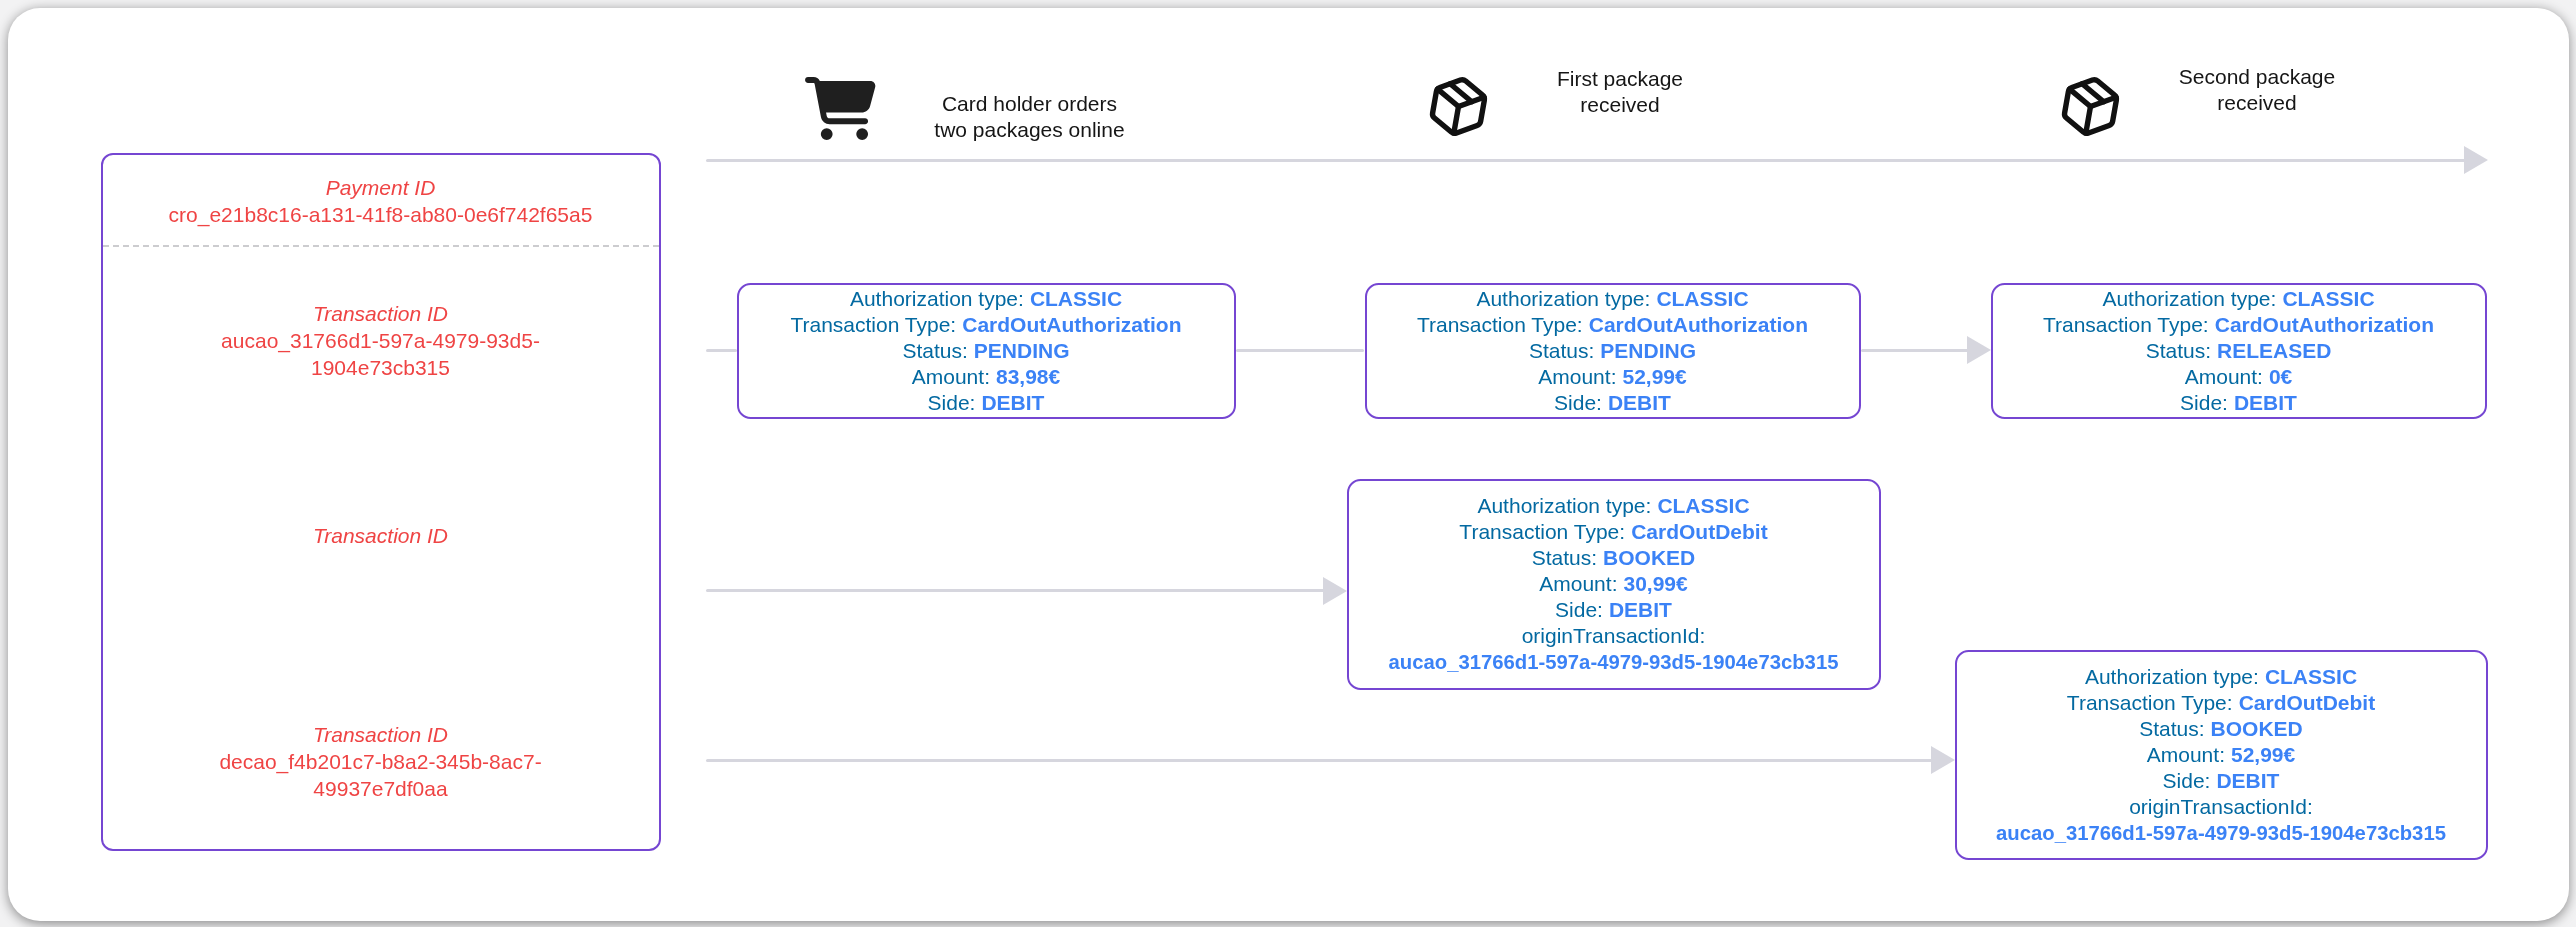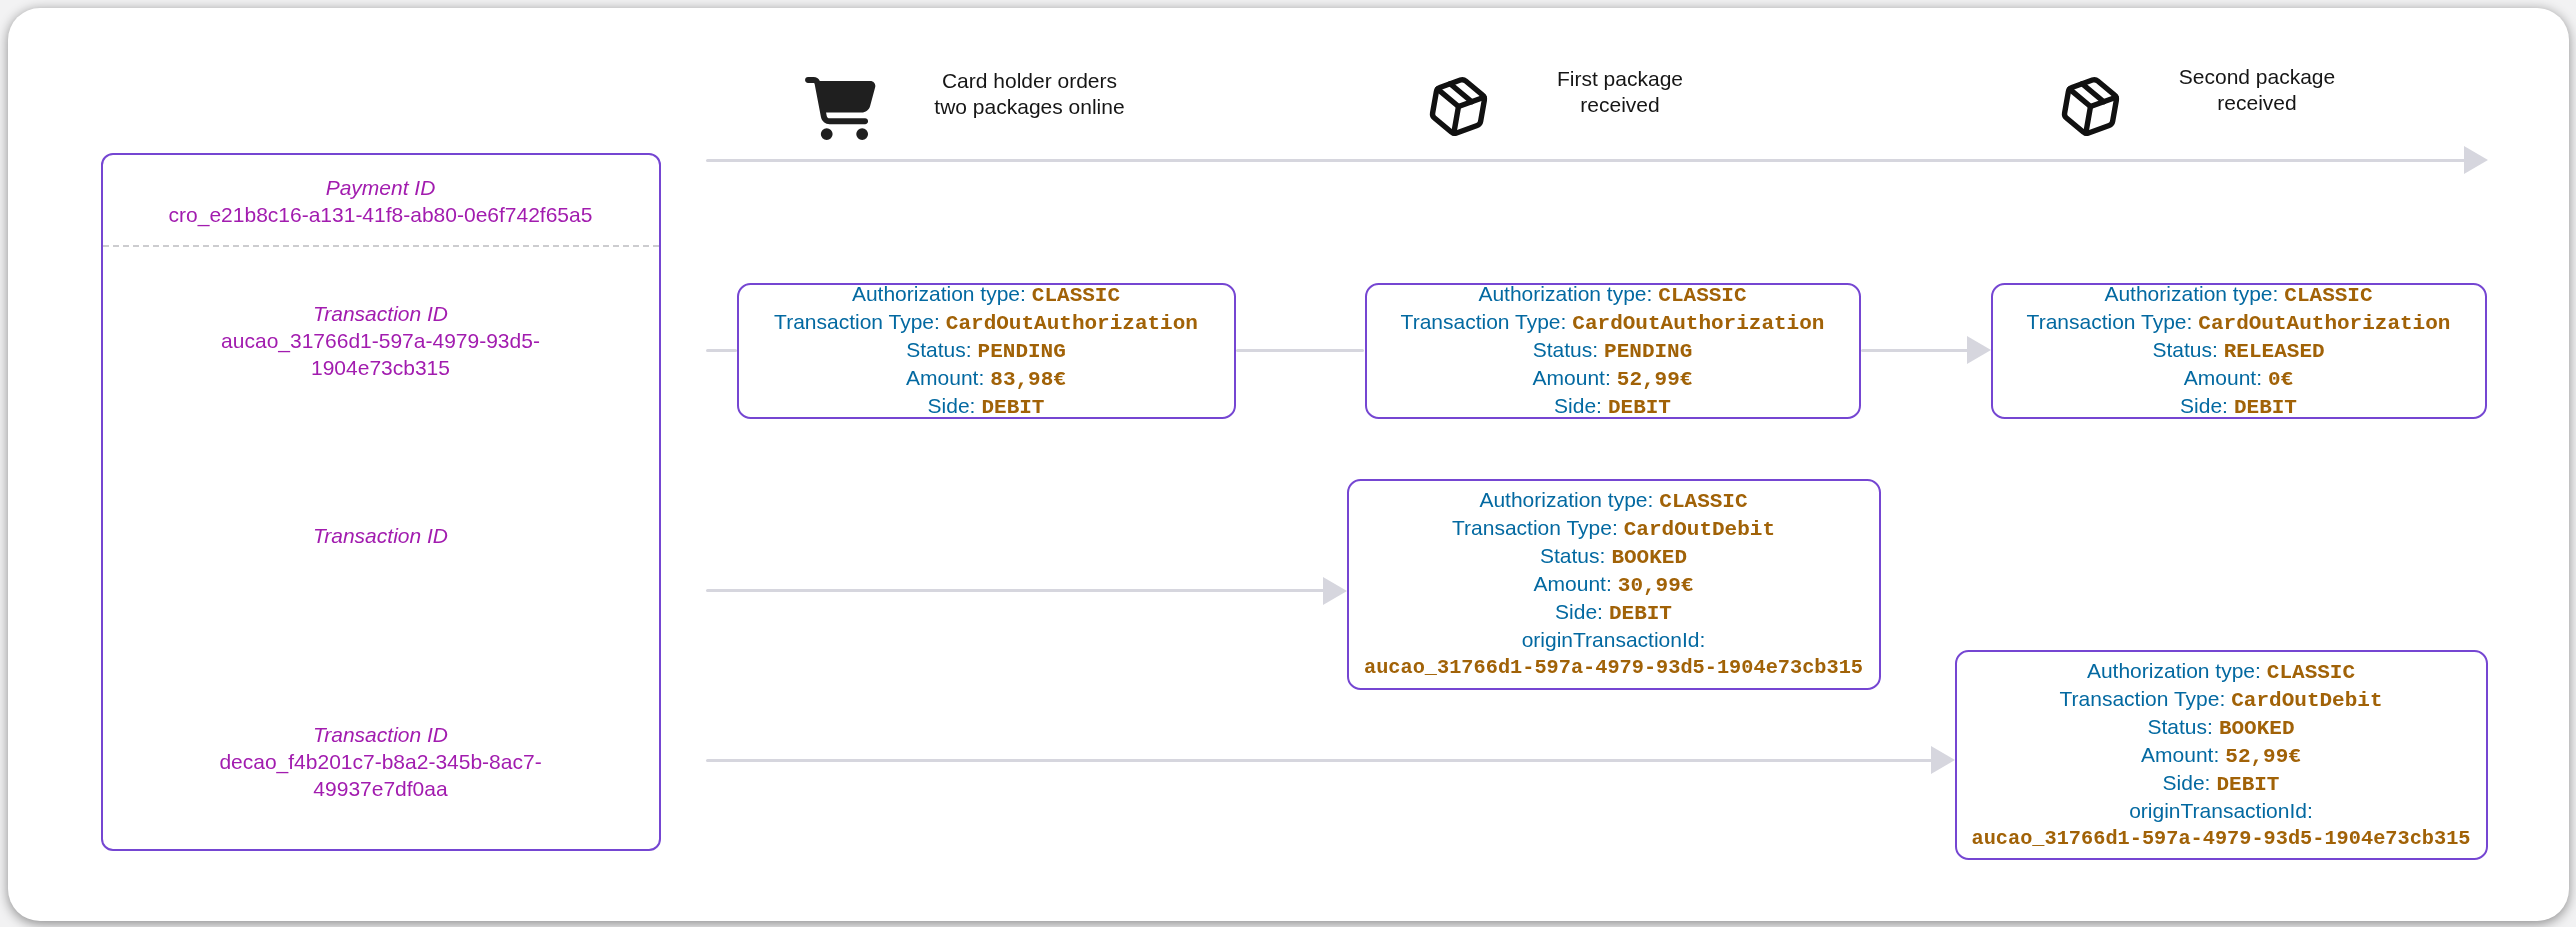--- a/index.html
+++ b/index.html
@@ -1,37 +1,37 @@
 <!DOCTYPE html>
 <html style="font-size:12px"><head>
 <meta charset="utf-8">
 <style>
   html,body{margin:0;padding:0;background:#f2f2f3;}
   .canvas{position:relative;width:2576px;height:928px;font-family:"Liberation Sans",sans-serif;overflow:hidden;}
   .card{position:absolute;left:7.5px;top:7.5px;width:2561px;height:913px;background:#ffffff;border-radius:32px;box-shadow:0 2.3px 12px rgba(0,0,0,0.42);}
 
   
   .panel{position:absolute;left:93px;top:145px;width:560px;height:698px;border:2.3px solid #7546d2;border-radius:12px;box-sizing:border-box;background:#fff;}
-  .id-block{position:absolute;left:0;width:100%;text-align:center;color:#a21caf;font-size:21px;line-height:27px;}
+  .id-block{position:absolute;left:0;width:100%;text-align:center;color:#ef4444;font-size:21px;line-height:27px;}
   .id-label{font-style:italic;}
   .id-value{margin:0 auto;max-width:452px;overflow-wrap:break-word;word-wrap:break-word;}
   .dashed-sep{position:absolute;left:0;top:90px;width:100%;border-top:2.3px dashed #cccccf;}
 
   
   .hline{position:absolute;height:3.8px;background:#d6d6de;border-radius:2.3px;}
   .ahead{position:absolute;width:0;height:0;border-top:14.3px solid transparent;border-bottom:14.3px solid transparent;border-left:24px solid #d6d6de;}
 
   
   .step-label{position:absolute;text-align:center;color:#161616;font-size:21px;line-height:26px;}
   .icon{position:absolute;}
 
   
   .tbox{position:absolute;border:2.3px solid #7546d2;border-radius:13.6px;box-sizing:border-box;background:#fff;display:flex;flex-direction:column;justify-content:center;align-items:center;text-align:center;font-size:21px;line-height:26px;}
   .bl{color:#0369a1;text-align:right;}
-  .bv{color:#a16207;font-weight:bold;margin-left:6px;font-family:Liberation Mono, monospace;}
+  .bv{color:#3b82f6;font-weight:bold;margin-left:6px;}
   .bline{white-space:nowrap;}
   .bline.origin-id{font-size:20.3px;}
 </style>
 </head>
 <body>
 
 <div class="canvas">
   <div class="card">
 
     <div class="panel">
@@ -52,21 +52,21 @@
         <div class="id-value">decao_f4b201c7-b8a2-345b-8ac7-49937e7df0aa</div>
       </div>
     </div>
 
     <div class="hline" style="left:698px;top:151px;width:1760px;"></div>
     <div class="ahead" style="left:2456px;top:138px;"></div>
 
     <svg class="icon" style="left:797px;top:69px;" width="71" height="63" viewBox="0 0 576 512">
       <path fill="#1f1f1f" d="M0 24C0 10.7 10.7 0 24 0H69.5c22 0 41.5 12.8 50.6 32h411c26.3 0 45.5 25 38.6 50.4l-41 152.3c-8.5 31.4-37 53.3-69.5 53.3H170.7l5.4 28.5c2.2 11.3 12.1 19.5 23.6 19.5H488c13.3 0 24 10.7 24 24s-10.7 24-24 24H199.7c-34.6 0-64.3-24.6-70.7-58.5L77.4 54.5c-.7-3.8-4-6.5-7.9-6.5H24C10.7 48 0 37.3 0 24zM128 464a48 48 0 1 1 96 0 48 48 0 1 1 -96 0zm336-48a48 48 0 1 1 0 96 48 48 0 1 1 0-96z"></path>
     </svg>
-    <div class="step-label" style="left:894px;top:60px;width:256px;">
+    <div class="step-label" style="left:894px;top:83px;width:256px;">
       <div>Card holder orders</div>
       <div>two packages online</div>
     </div>
 
     <svg class="icon" style="left:1418px;top:66px;transform:rotate(10deg);" width="65" height="65" viewBox="0 0 24 24" fill="none" stroke="#111" stroke-width="2" stroke-linecap="round" stroke-linejoin="round">
       <path d="m7.5 4.27 9 5.15"></path>
       <path d="M21 8a2 2 0 0 0-1-1.73l-7-4a2 2 0 0 0-2 0l-7 4A2 2 0 0 0 3 8v8a2 2 0 0 0 1 1.73l7 4a2 2 0 0 0 2 0l7-4A2 2 0 0 0 21 16Z"></path>
       <path d="m3.3 7 8.7 5 8.7-5"></path>
       <path d="M12 22V12"></path>
     </svg>

